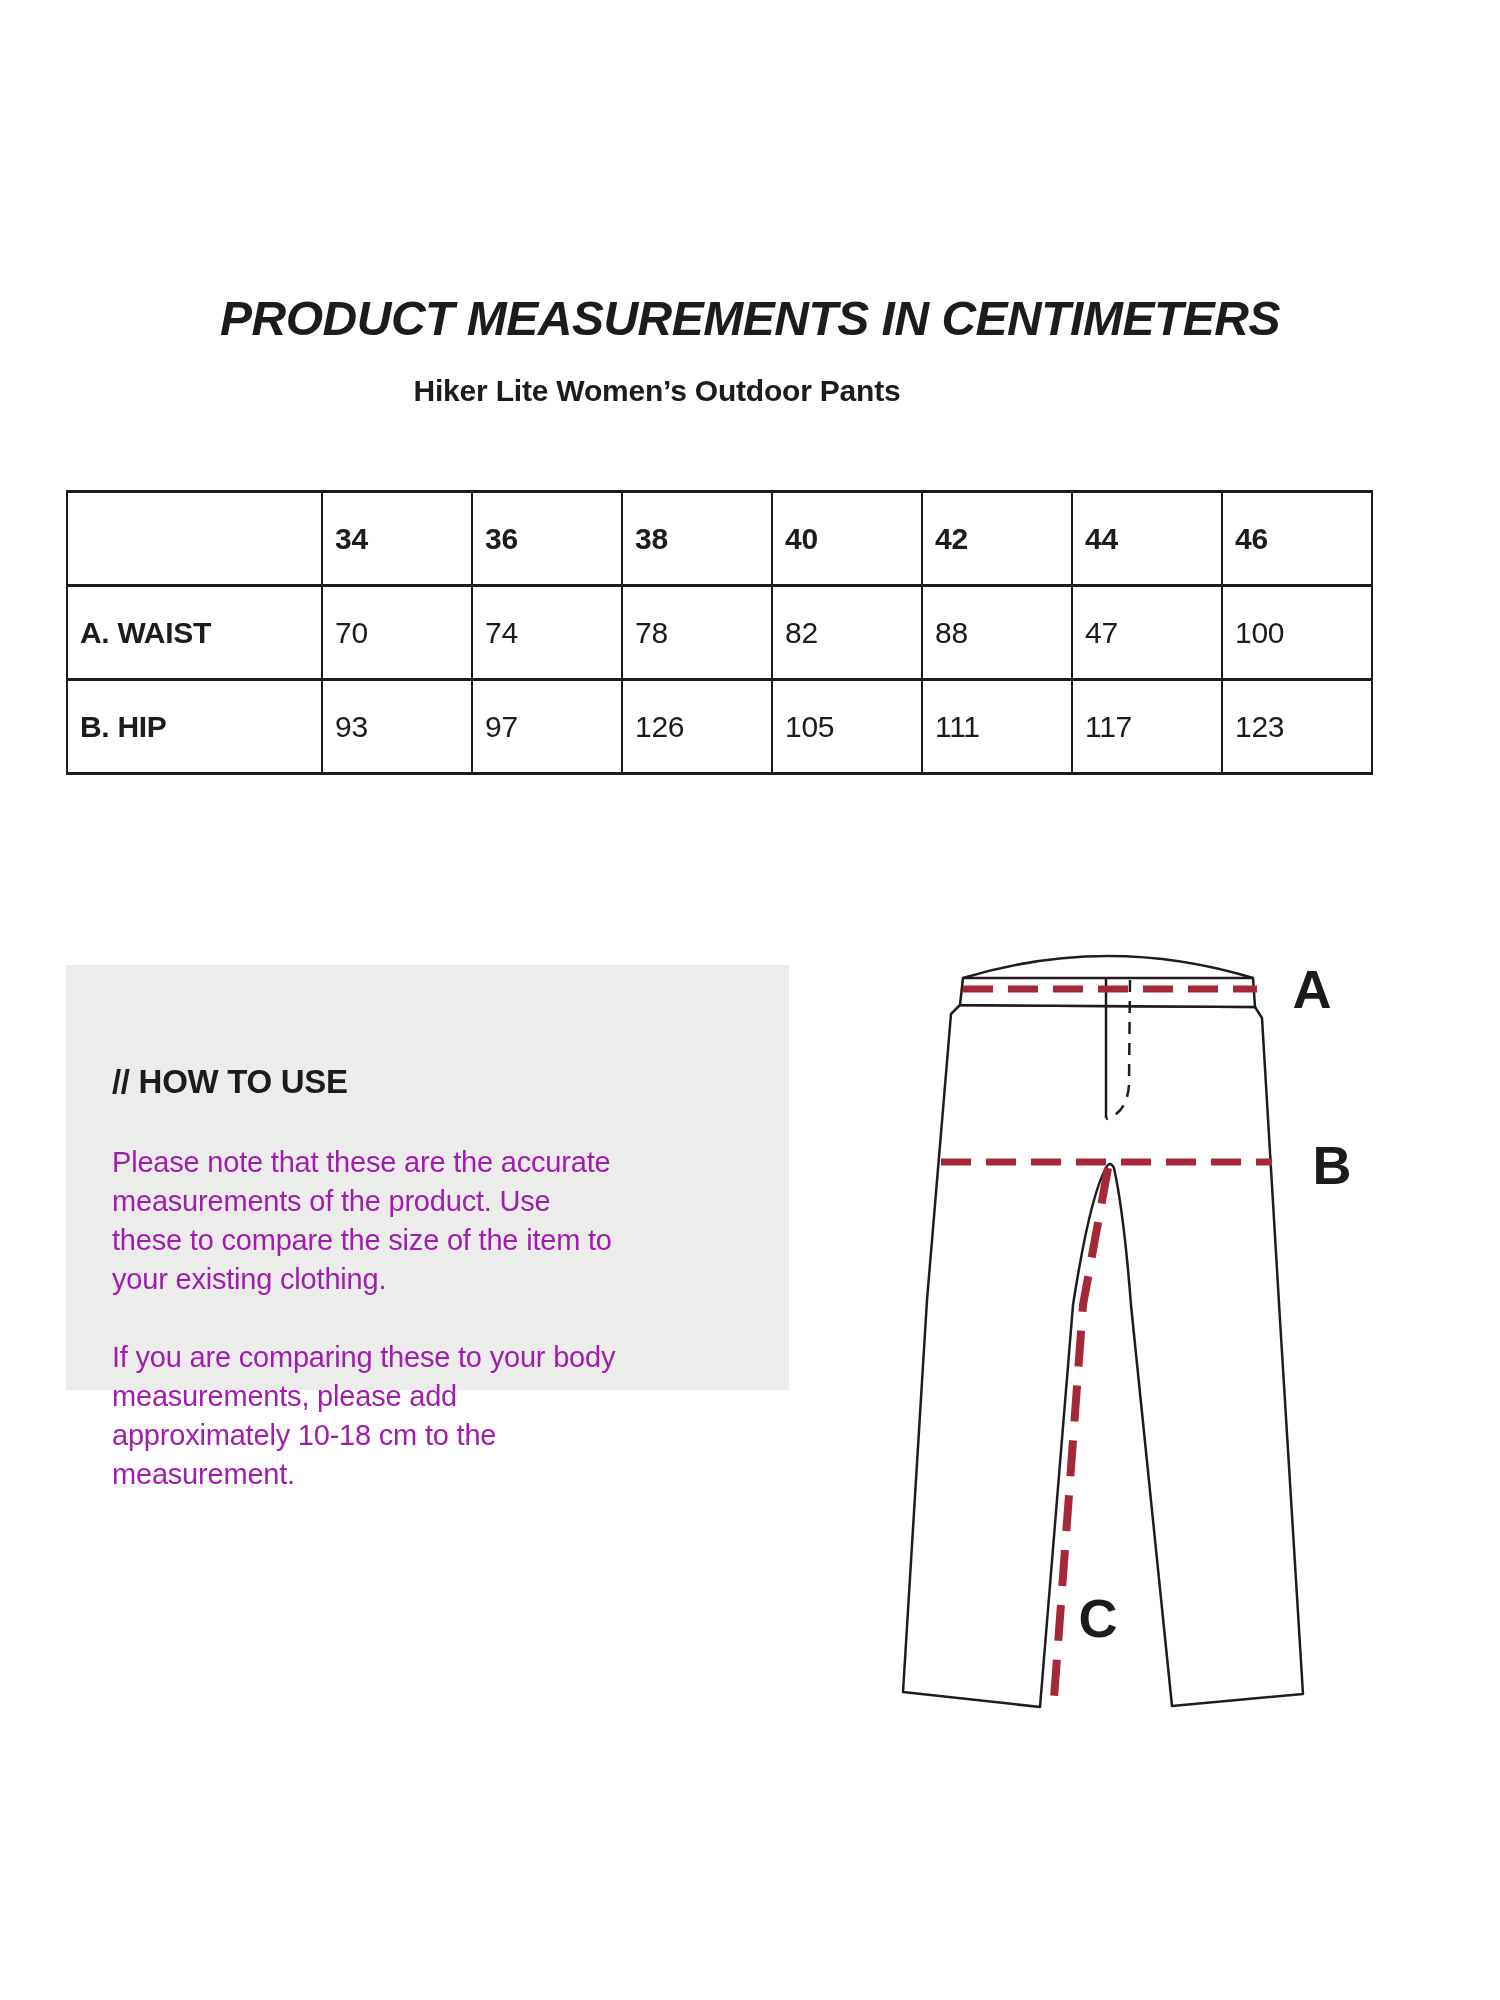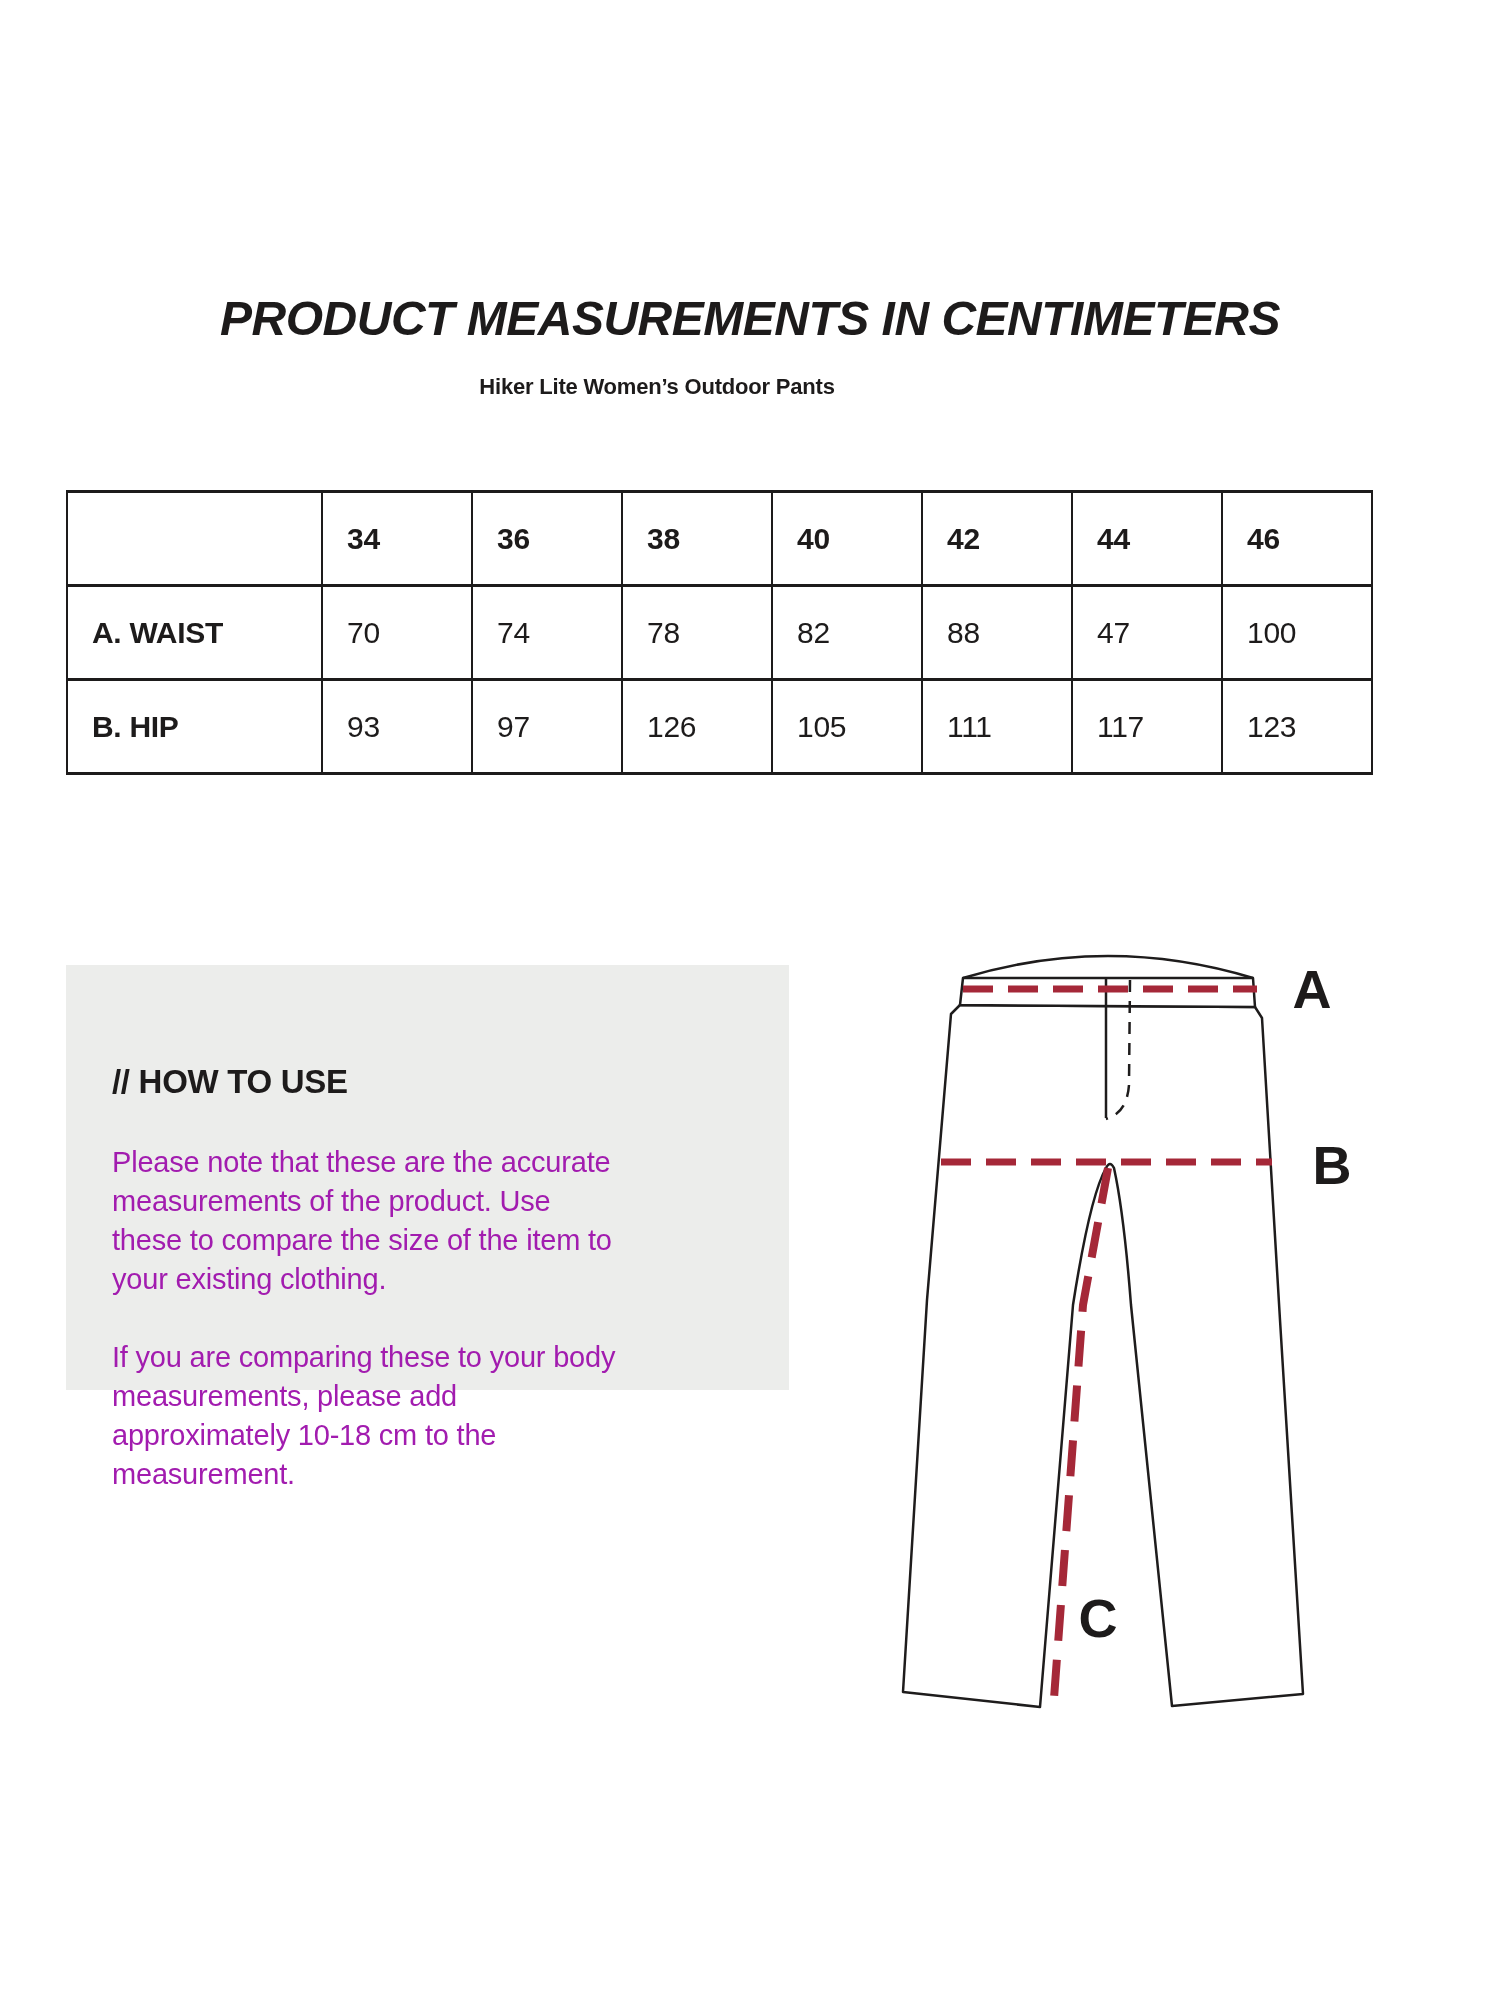--- a/index.html
+++ b/index.html
@@ -11,35 +11,35 @@
   }
   .page{position:absolute;left:0;top:0;width:1500px;height:2000px;background:#ffffff;}
 
   
   .title{
     position:absolute;left:0;top:291px;width:1500px;
     text-align:center;font-size:48px;font-weight:700;letter-spacing:-0.5px;font-style:italic;
   }
   .subtitle{
     position:absolute;left:0;top:374px;width:1314px;
-    text-align:center;font-size:22px;font-weight:700;letter-spacing:-0.2px;
+    text-align:center;font-size:30px;font-weight:700;letter-spacing:-0.2px;
   }
 
   
   table.size-table{
     position:absolute;left:66px;top:490px;width:1304px;
     border-collapse:collapse;table-layout:fixed;
   }
   table.size-table td{
     border:2px solid #1d1b1b;
     border-top-width:3px;border-bottom-width:3px;
     vertical-align:middle;
     font-size:30px;
     letter-spacing:-0.3px;
-    padding:0 8px 0 24px;
+    padding:0 8px 0 12px;
     background:#ffffff;
   }
   table.size-table col.c-label{width:255px;}
   table.size-table col.c-size{width:150px;}
   tr.row-head{height:94px;}
   tr.row-waist{height:94px;}
   tr.row-hip{height:94px;}
   tr.row-leg{height:110px;}
   td.size-head{font-weight:700;}
   td.row-label{font-weight:700;font-size:29px;padding-left:45px;padding-right:28px;}

